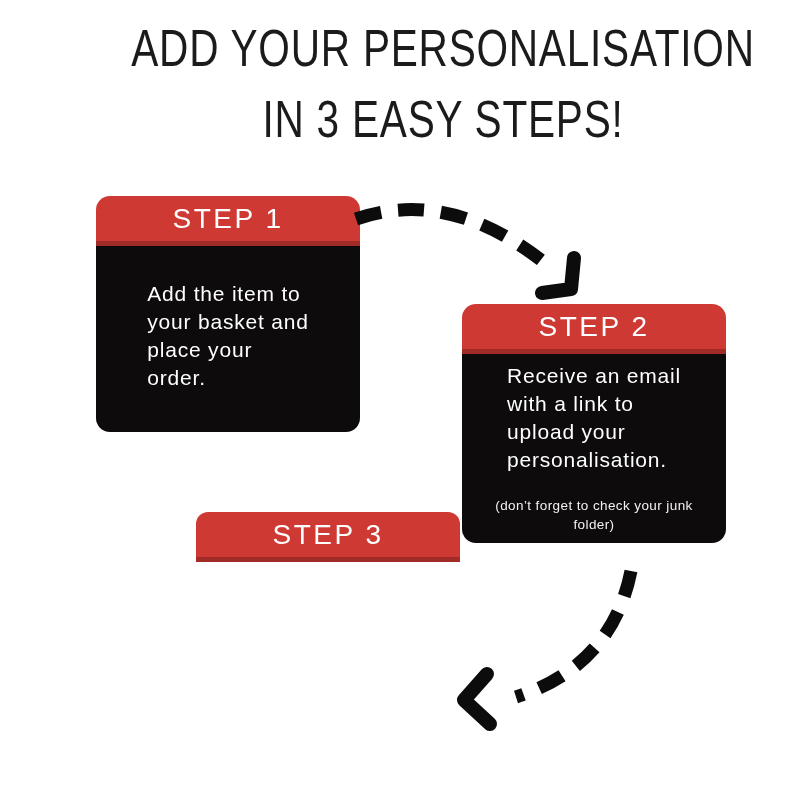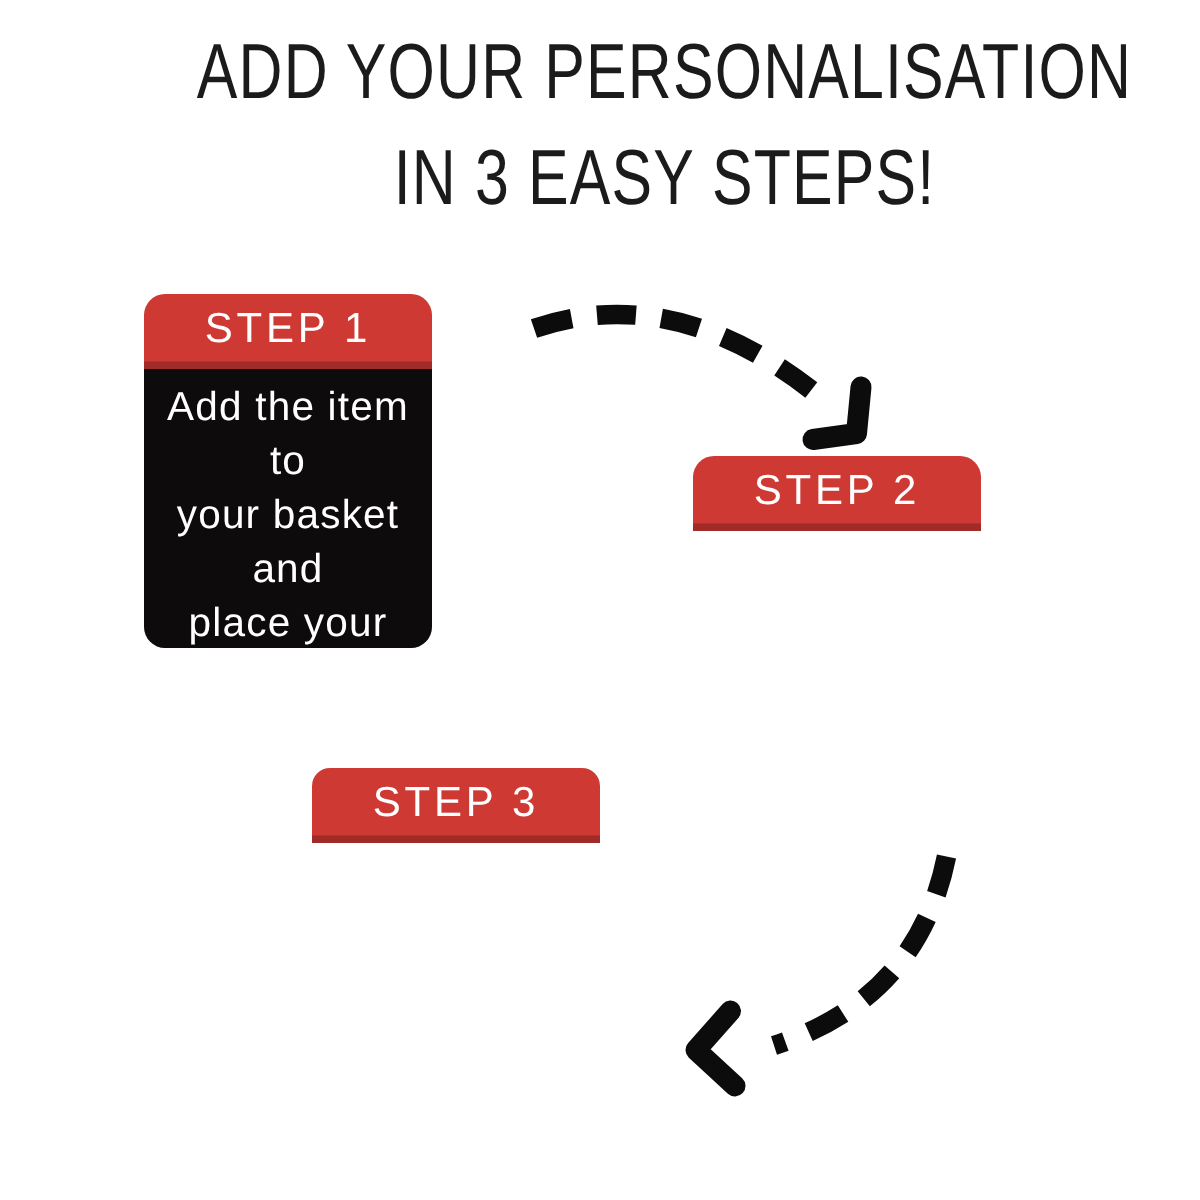--- a/index.html
+++ b/index.html
@@ -31,29 +31,29 @@
     letter-spacing: 1px;
     white-space: nowrap;
     transform: scaleX(0.78);
     transform-origin: 50% 50%;
   }
   .title-line + .title-line { margin-top: 19px; }
 
   
   .card {
     position: absolute;
-    width: 192px;
+    width: 264px;
     border-radius: 14px;
     overflow: hidden;
     display: flex;
     flex-direction: column;
   }
   .card-step-1 { left: 96px;  top: 196px; height: 236px; }
   .card-step-2 { left: 462px; top: 304px; height: 239px; }
-  .card-step-3 { left: 208px; top: 512px; height: 236px; border-radius: 12px; }
+  .card-step-3 { left: 196px; top: 512px; height: 236px; border-radius: 12px; }
 
   .card-header {
     flex: 0 0 45px;
     background: var(--header-red, #ce3a33);
     border-bottom: 5px solid var(--header-red-dark, #a12b26);
     display: flex;
     align-items: center;
     justify-content: center;
     color: var(--text-white, #ffffff);
     font-size: 28px;
@@ -64,24 +64,23 @@
     background: var(--card-black, #0d0b0b);
     color: var(--text-white, #ffffff);
     display: flex;
     flex-direction: column;
     align-items: center;
     justify-content: center;
     gap: 22px;
     padding: 8px 10px 14px;
   }
   .card-text {
-    font-size: 27px;
+    font-size: 21px;
     line-height: 1.33;
     letter-spacing: 0.8px;
-    text-align: center;
     white-space: pre-line;
   }
   .card-note {
     font-size: 13.5px;
     line-height: 1.45;
     letter-spacing: 0.4px;
     text-align: center;
     white-space: pre-line;
     color: #f2f2f2;
   }
@@ -126,20 +125,28 @@
 
   <svg class="arrow arrow-1" width="245" height="120" viewBox="340 185 245 120" aria-hidden="true">
     <path class="arrow-path" d="M356,219 Q450,187 546,264" stroke="#0c0c0c"></path>
     <path class="arrow-head" d="M574,258 L571,289 L542,293" stroke="#0c0c0c"></path>
   </svg>
 
   <div class="card card-step-2">
     <div class="card-header">
       <span>STEP 2</span>
     </div>
+    <div class="card-body">
+      <div class="card-text">Receive an email
+with a link to
+upload your
+personalisation.</div>
+      <div class="card-note">(don’t forget to check your junk
+folder)</div>
+    </div>
   </div>
 
   <svg class="arrow arrow-2" width="215" height="180" viewBox="440 555 215 180" aria-hidden="true">
     <path class="arrow-path" d="M631,571 Q612,666 516,697" stroke="#0c0c0c"></path>
     <path class="arrow-head" d="M487,674 L464,700 L490,724" stroke="#0c0c0c"></path>
   </svg>
 
   <div class="card card-step-3">
     <div class="card-header">
       <span>STEP 3</span>

